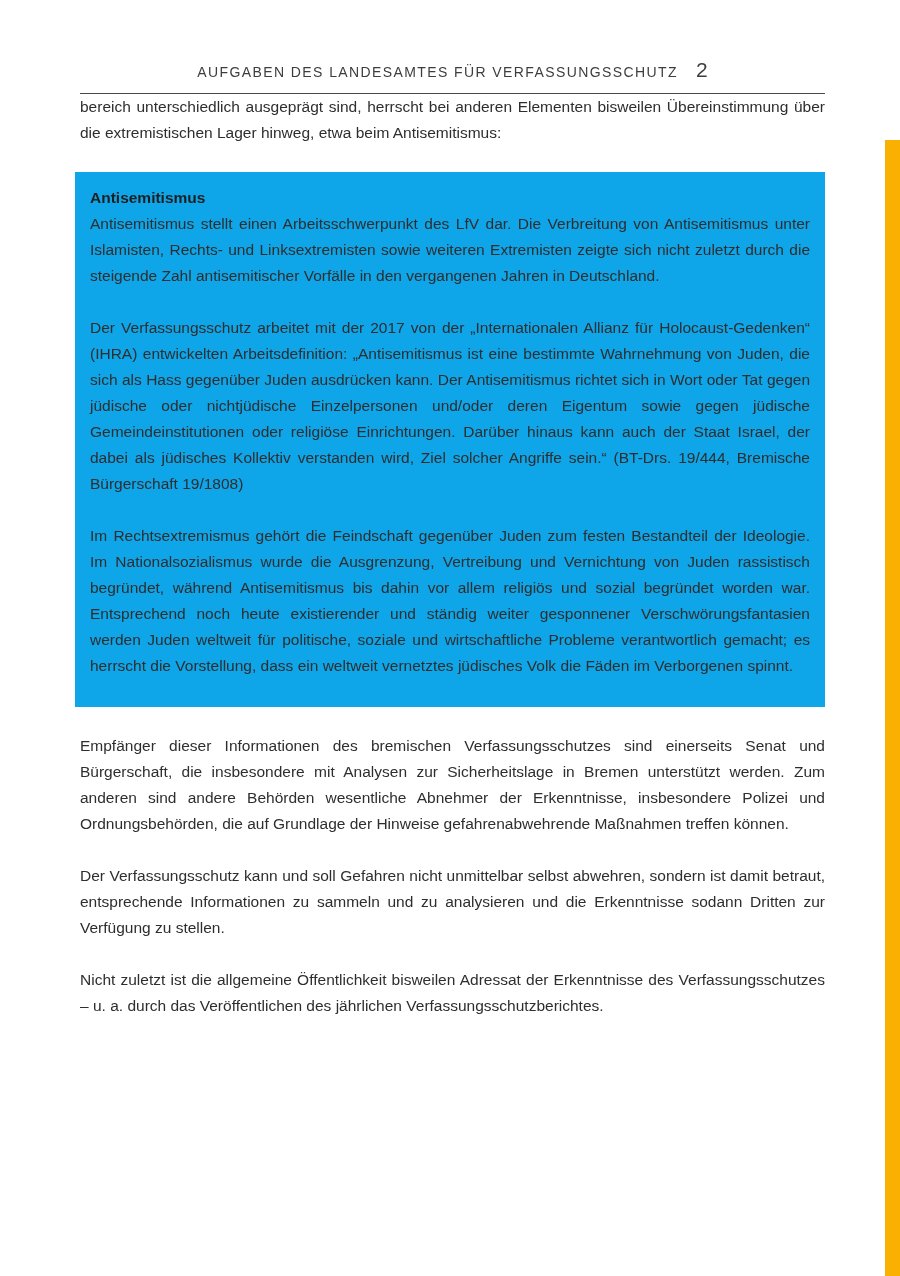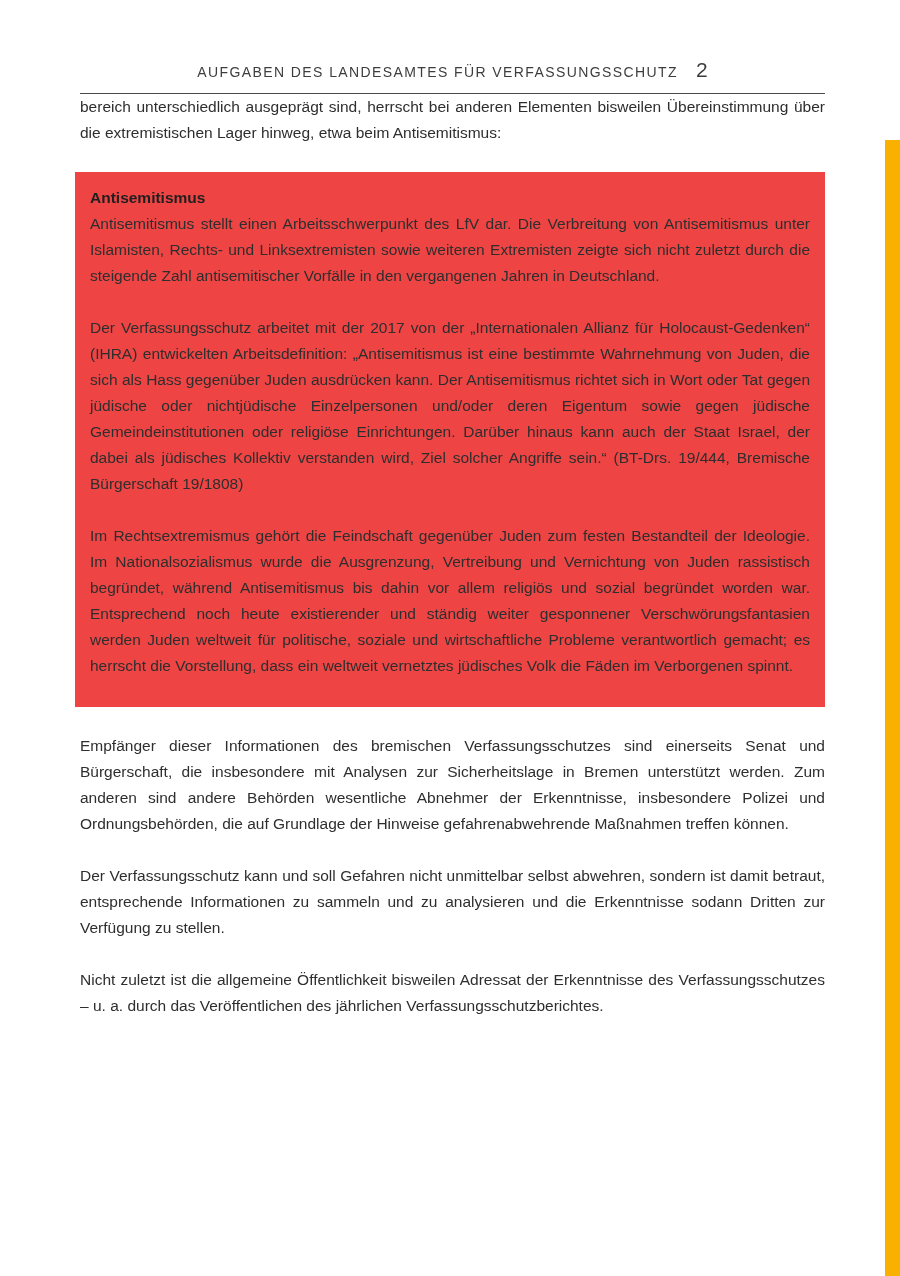--- a/index.html
+++ b/index.html
@@ -38,21 +38,21 @@
   }
   main {
   }
   p {
     font-size: 15.5px;
     line-height: 26px;
     text-align: justify;
     margin-bottom: 26px;
   }
   .info-box {
-    background: #ef4444;
+    background: #0ea5e9;
     margin-left: -5px;
     margin-bottom: 26px;
     padding: 13px 15px 2px 15px;
   }
   .info-box h3 {
     font-size: 15.5px;
     line-height: 26px;
     font-weight: bold;
     color: #1f1f1f;
   }

